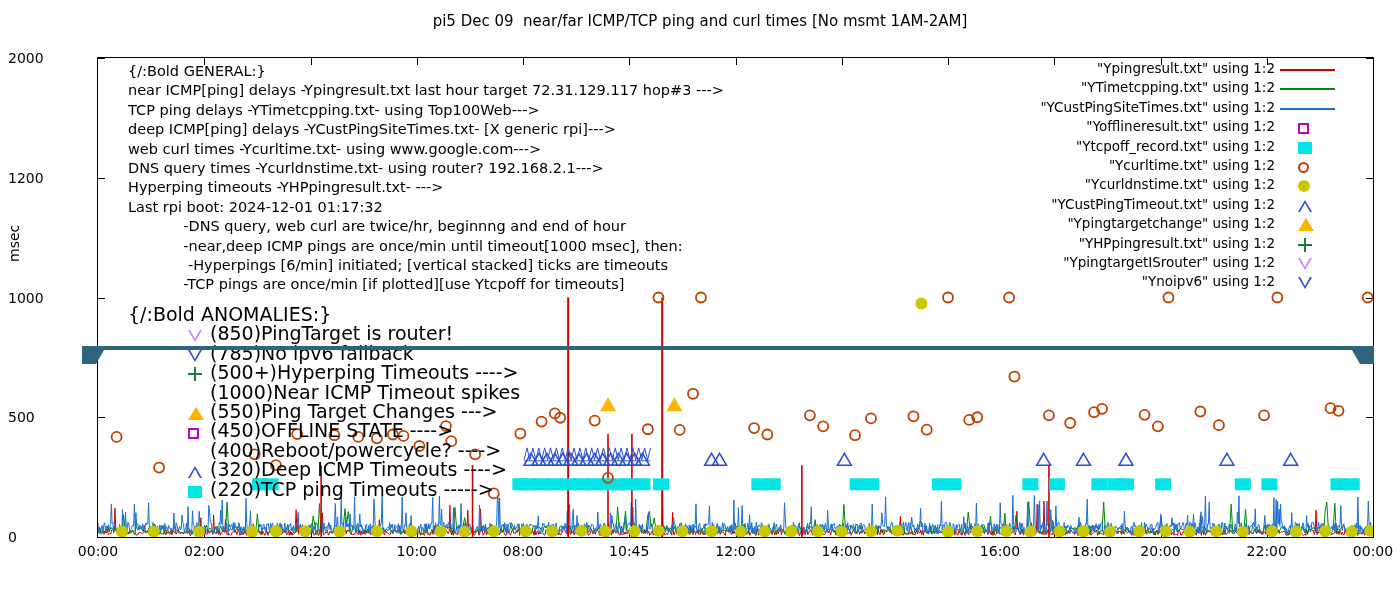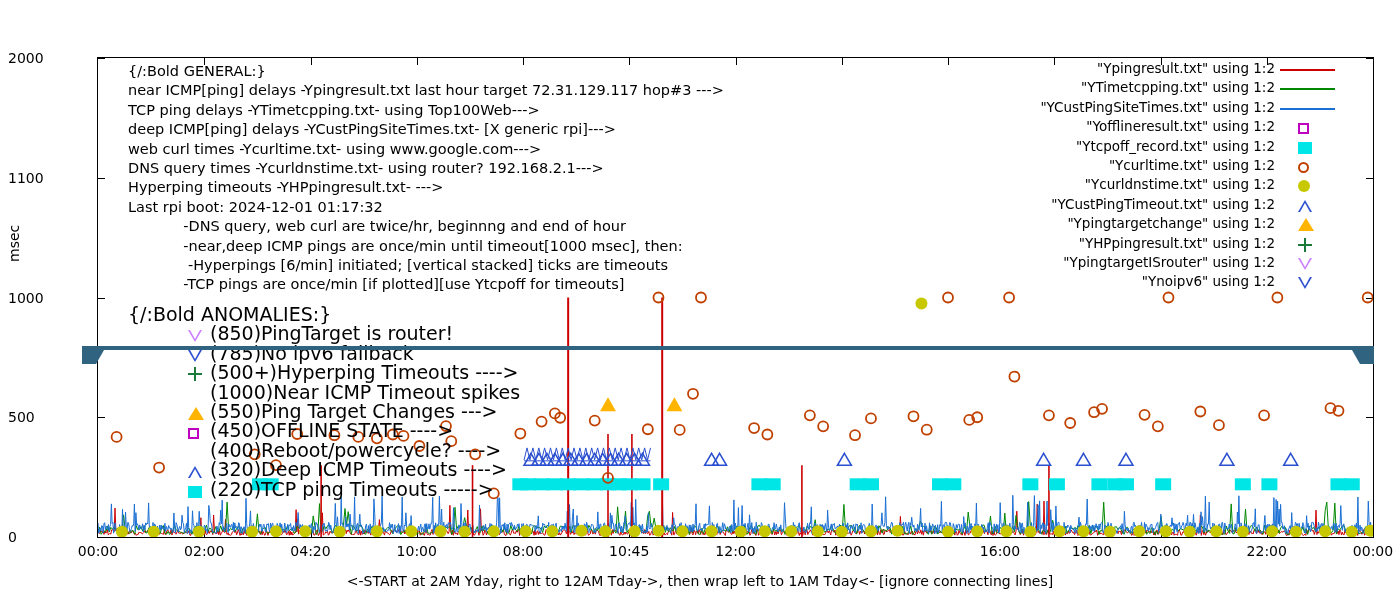--- a/index.html
+++ b/index.html
@@ -50,34 +50,35 @@
   
   #banner{position:absolute;left:82px;top:346px;width:1292px;height:18px;}
 
   svg.layer{position:absolute;left:0;top:0;}
 </style>
 </head>
 <body>
 
 <div id="root">
 
+  <div class="txt" id="chart-title">pi5 Dec 09  near/far ICMP/TCP ping and curl times [No msmt 1AM-2AM]</div>
 
   <div class="txt" id="y-axis-label">msec</div>
 
   <div id="y-ticks">
       <div class="txt ytick-lbl" style="top: 537px;">0</div>
       <div class="ytick-mark " style="top: 537px;"></div>
       <div class="ytick-mark r" style="top: 537px;"></div>
       <div class="txt ytick-lbl" style="top: 417.25px;">500</div>
       <div class="ytick-mark " style="top: 417.25px;"></div>
       <div class="ytick-mark r" style="top: 417.25px;"></div>
       <div class="txt ytick-lbl" style="top: 297.5px;">1000</div>
       <div class="ytick-mark " style="top: 297.5px;"></div>
       <div class="ytick-mark r" style="top: 297.5px;"></div>
-      <div class="txt ytick-lbl" style="top: 177.75px;">1100</div>
+      <div class="txt ytick-lbl" style="top: 177.75px;">1200</div>
       <div class="ytick-mark " style="top: 177.75px;"></div>
       <div class="ytick-mark r" style="top: 177.75px;"></div>
       <div class="txt ytick-lbl" style="top: 58px;">2000</div>
       <div class="ytick-mark " style="top: 58px;"></div>
       <div class="ytick-mark r" style="top: 58px;"></div>
     </div>
   <div id="x-ticks">
       <div class="txt xtick-lbl" style="left: 98px;">00:00</div>
       <div class="txt xtick-lbl" style="left: 204.25px;">02:00</div>
       <div class="xtick-mark" style="left: 204.25px;"></div>
@@ -377,14 +378,13 @@
         </div>
       </div>
       <div class="legend-row">
         <div class="legend-label">"Ynoipv6" using 1:2</div>
         <div class="legend-key">
           <span style="position: absolute; left: 18px; top: 3px;"><span style="display:inline-block;width:0;height:0;border-left:7px solid transparent;border-right:7px solid transparent;border-top:12px solid #2a4fd0;position:relative;"><span style="position:absolute;left:-5px;top:-12px;width:0;height:0;border-left:5px solid transparent;border-right:5px solid transparent;border-top:9px solid #fff;"></span></span></span>
         </div>
       </div>
     </div>
 
-  <div class="txt" id="x-axis-caption">&lt;-START at 2AM Yday, right to 12AM Tday-&gt;, then wrap left to 1AM Tday&lt;- [ignore connecting lines]</div>
 </div>
 
 </body></html>

